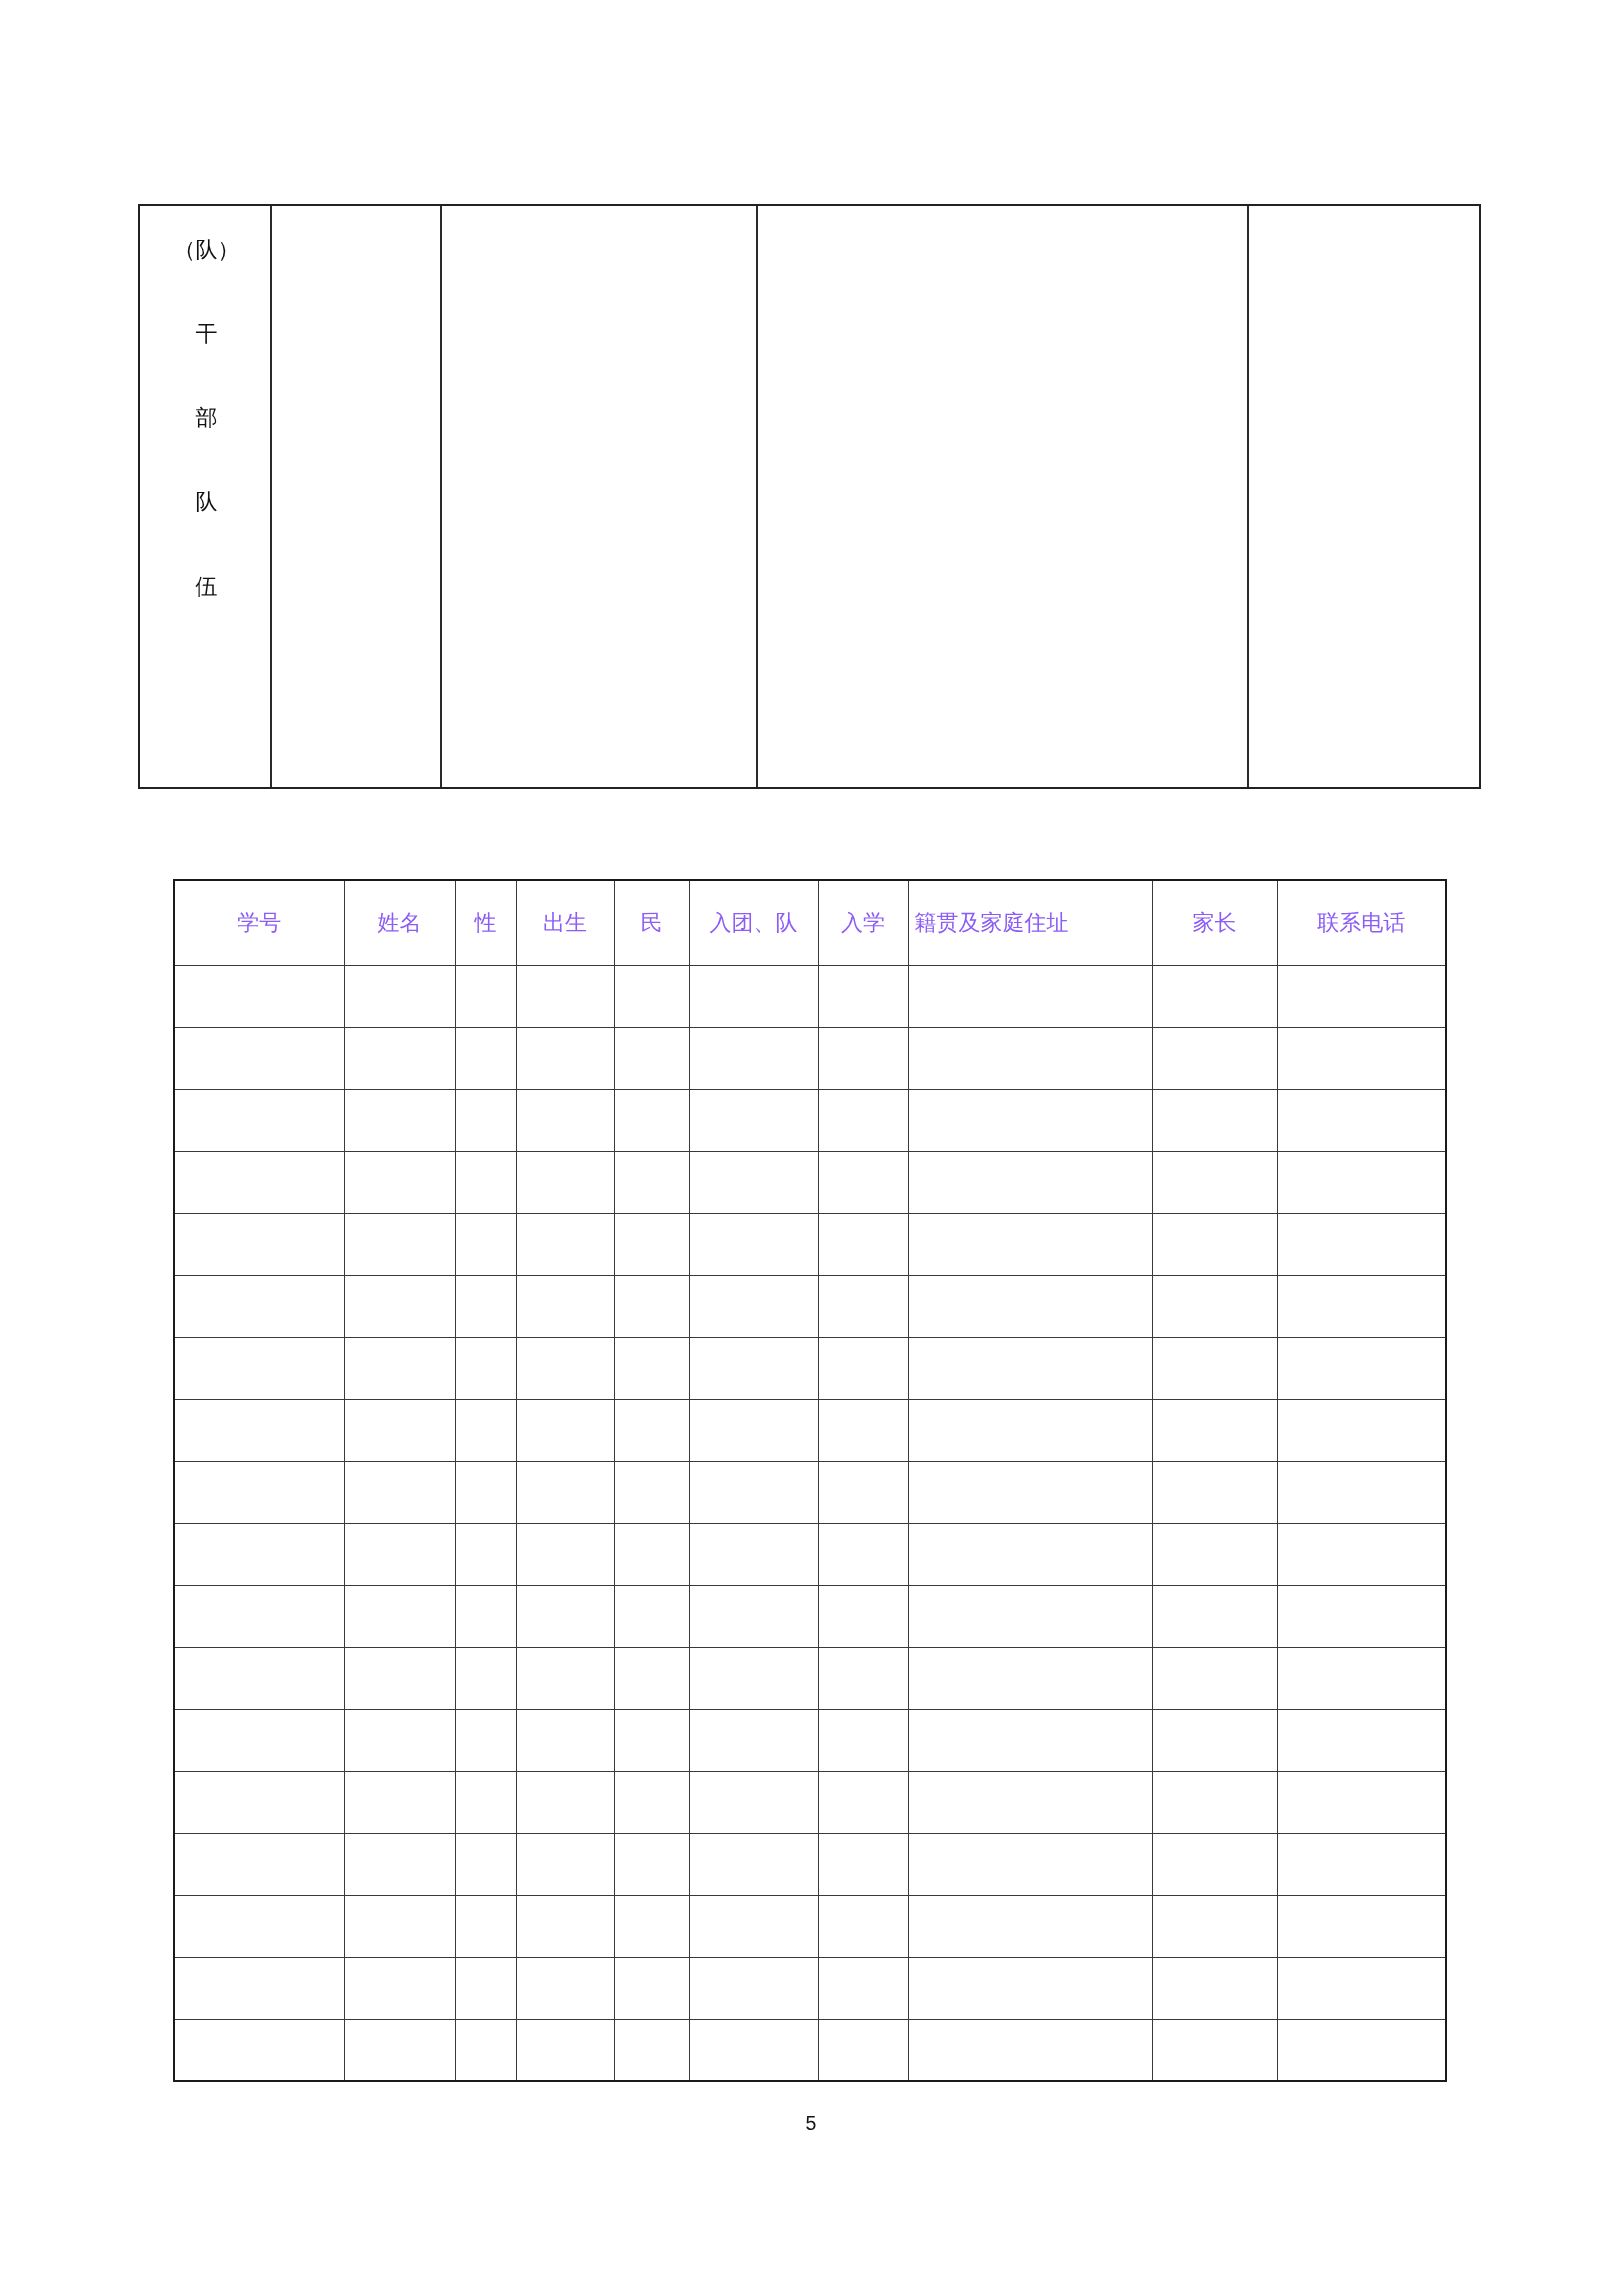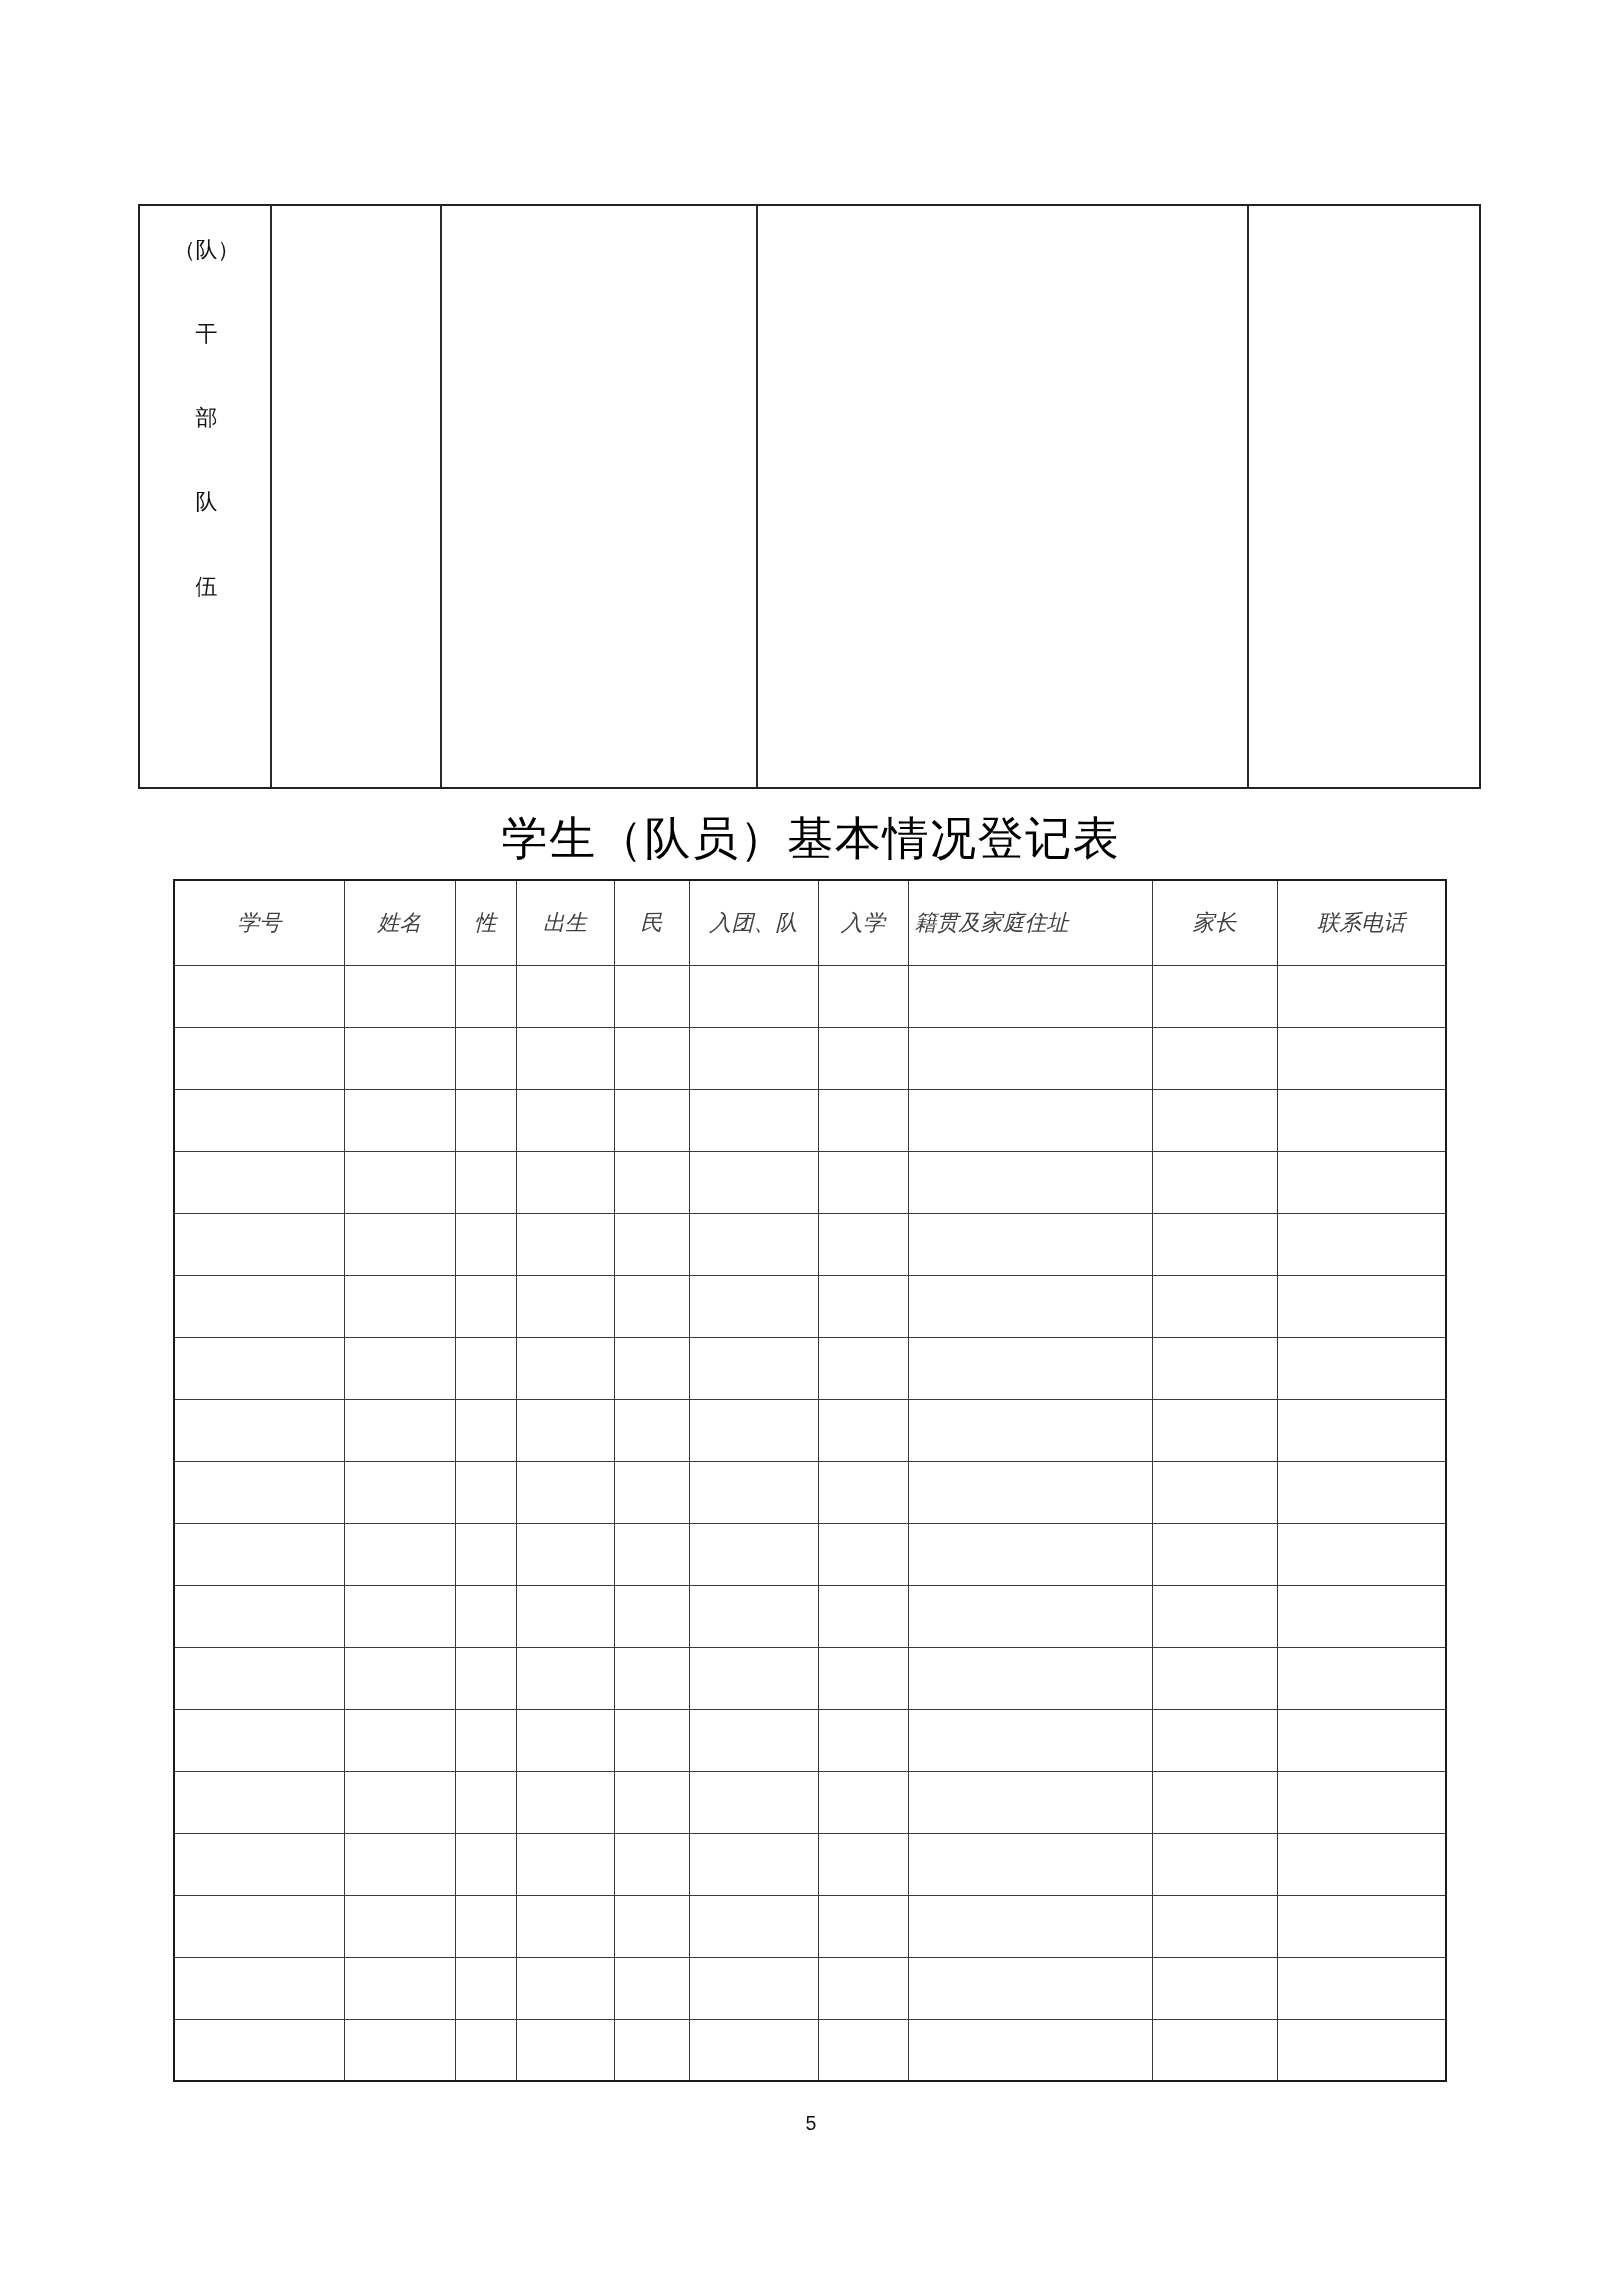--- a/index.html
+++ b/index.html
@@ -16,21 +16,21 @@
            font-size: 22px; line-height: 24.4px; }
 
   
   .title { position: absolute; left: 0; width: 1622px; top: 811px; text-align: center;
            font-size: 46px; line-height: 54px; letter-spacing: 1.6px; color: #000; }
 
   
   .reg-table { position: absolute; left: 173px; top: 879px; width: 1272px;
                border-collapse: collapse; table-layout: fixed; }
   .reg-table th, .reg-table td { border: 1.6px solid #3a3a3a; padding: 0; box-sizing: border-box; }
-  .reg-table th { height: 85px; font-size: 22px; font-weight: normal; text-align: center; color: #404040; font-style: italic; }
+  .reg-table th { height: 85px; font-size: 22px; font-weight: normal; text-align: center; color: #8b5cf6; }
   .reg-table th.addr { text-align: left; padding-left: 6px; }
   .reg-table td { height: 62px; }
   .reg-table { border: 2.4px solid #1a1a1a; }
 
   .page-number { position: absolute; left: 0; width: 1622px; top: 2112px; text-align: center;
                  font-family: "Liberation Sans", sans-serif; font-size: 19.5px; color: #111; }
 </style>
 </head>
 <body>
 
@@ -44,21 +44,20 @@
 
     <div class="vertical-label">
       <div class="vchar" style="top:32px">（队）</div>
       <div class="vchar" style="top:116px">干</div>
       <div class="vchar" style="top:200px">部</div>
       <div class="vchar" style="top:284px">队</div>
       <div class="vchar" style="top:369px">伍</div>
     </div>
   </div>
 
-  <div class="title">学生（队员）基本情况登记表</div>
 
   <table class="reg-table">
     <colgroup>
       <col style="width:170px">
       <col style="width:111px">
       <col style="width:61px">
       <col style="width:98px">
       <col style="width:75px">
       <col style="width:129px">
       <col style="width:90px">

